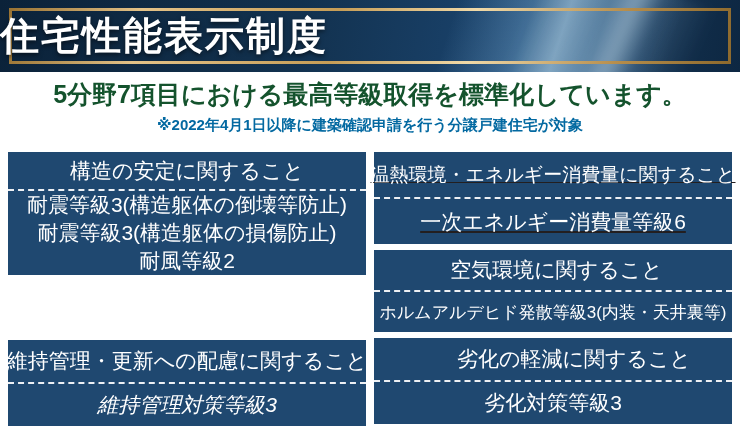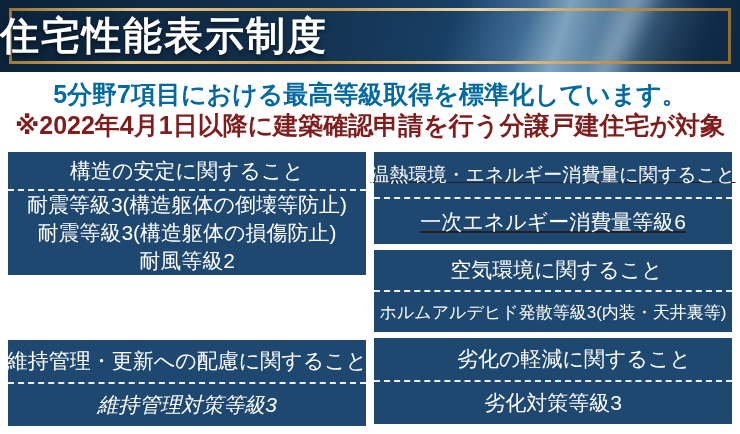--- a/index.html
+++ b/index.html
@@ -82,29 +82,29 @@
   .subtitle {
     position: absolute;
     left: 0;
     right: 0;
     top: 78px;
     text-align: center;
   }
   .subtitle-main {
     font-size: 25px;
     font-weight: bold;
-    color: #0369a1;
+    color: #14532d;
     line-height: 32px;
     letter-spacing: 0px;
     white-space: nowrap;
   }
   .subtitle-note {
-    font-size: 25px;
+    font-size: 15px;
     font-weight: bold;
-    color: #7f1d1d;
+    color: #0369a1;
     line-height: 30px;
     letter-spacing: 0px;
     white-space: nowrap;
   }
 
   
   .table {
     position: absolute;
     left: 8px;
     top: 152px;

